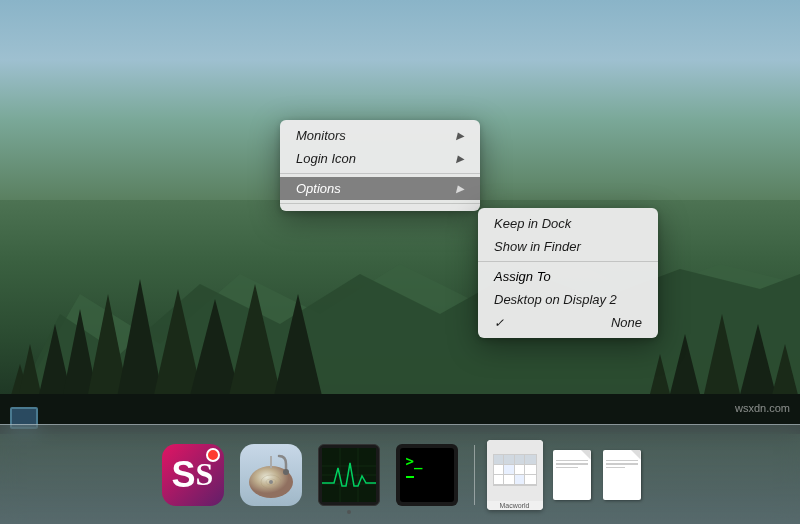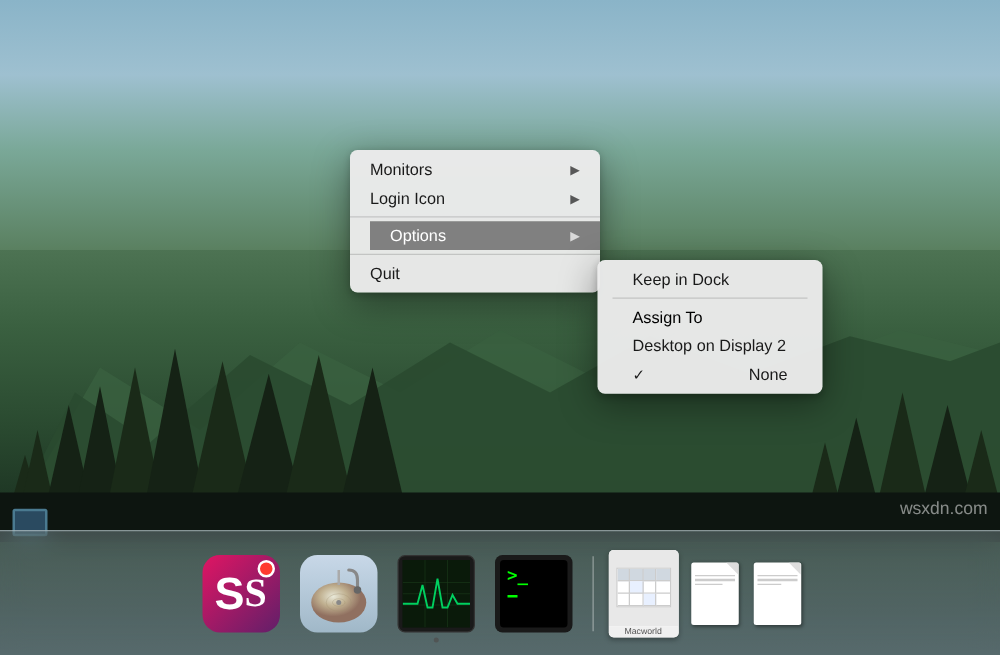--- a/index.html
+++ b/index.html
@@ -175,58 +175,58 @@
       box-shadow: 0 2px 4px rgba(0,0,0,0.3);
     }
 
     
     .context-menu-container {
       position: absolute;
       top: 120px;
       left: 280px;
       display: flex;
       gap: 0;
+      font-style: italic;
     }
 
     .context-menu {
       background: rgba(235, 235, 235, 0.97);
       border-radius: 6px;
       box-shadow: 0 8px 30px rgba(0,0,0,0.4), 0 2px 6px rgba(0,0,0,0.2);
       min-width: 200px;
       padding: 4px 0;
       overflow: hidden;
     }
 
     .submenu {
       background: rgba(235, 235, 235, 0.97);
       border-radius: 6px;
       box-shadow: 0 8px 30px rgba(0,0,0,0.4), 0 2px 6px rgba(0,0,0,0.2);
       min-width: 180px;
-      padding: 4px 12px;
+      padding: 4px 0;
       position: absolute;
       left: 198px;
       top: 88px;
       overflow: hidden;
     }
 
     .menu-item {
       display: flex;
       align-items: center;
       justify-content: space-between;
       padding: 4px 16px;
       font-size: 13px;
       color: #1a1a1a;
       cursor: pointer;
       min-height: 22px;
     }
 
     .menu-item.active, .menu-item.options-highlighted {
       background: #808080;
       color: white;
-      margin-left: 16px;
     }
 
     .menu-item.disabled {
       color: #000000;
       cursor: default;
     }
 
     .menu-item .submenu-arrow {
       font-size: 10px;
       color: inherit;
@@ -253,21 +253,21 @@
       background: #2a4a60;
       border-radius: 2px;
       border: 2px solid #4a7a90;
     }
 
     
     .watermark {
       position: absolute;
       bottom: 110px;
       right: 10px;
-      font-size: 14px;
+      font-size: 11px;
       color: rgba(255,255,255,0.5);
       font-family: Arial, sans-serif;
     }
 
     
     .trees-svg {
       position: absolute;
       bottom: 90px;
       left: 0;
       width: 800px;
@@ -323,33 +323,33 @@
 
     <div class="menu-item options-highlighted">
       <span>Options</span>
       <span class="submenu-arrow">▶</span>
     </div>
 
     <div class="menu-separator"></div>
 
 
 
-    <div class="menu-item">
-      <span>Quit</span>
-    </div>
 
   </div>
 
   <div class="submenu">
 
     <div class="menu-item">
       <span>Keep in Dock</span>
     </div>
 
 
+    <div class="menu-item">
+      <span>Show in Finder</span>
+    </div>
 
     <div class="menu-separator"></div>
 
     <div class="menu-item disabled">
       <span>Assign To</span>
     </div>
 
 
 
     <div class="menu-item">

